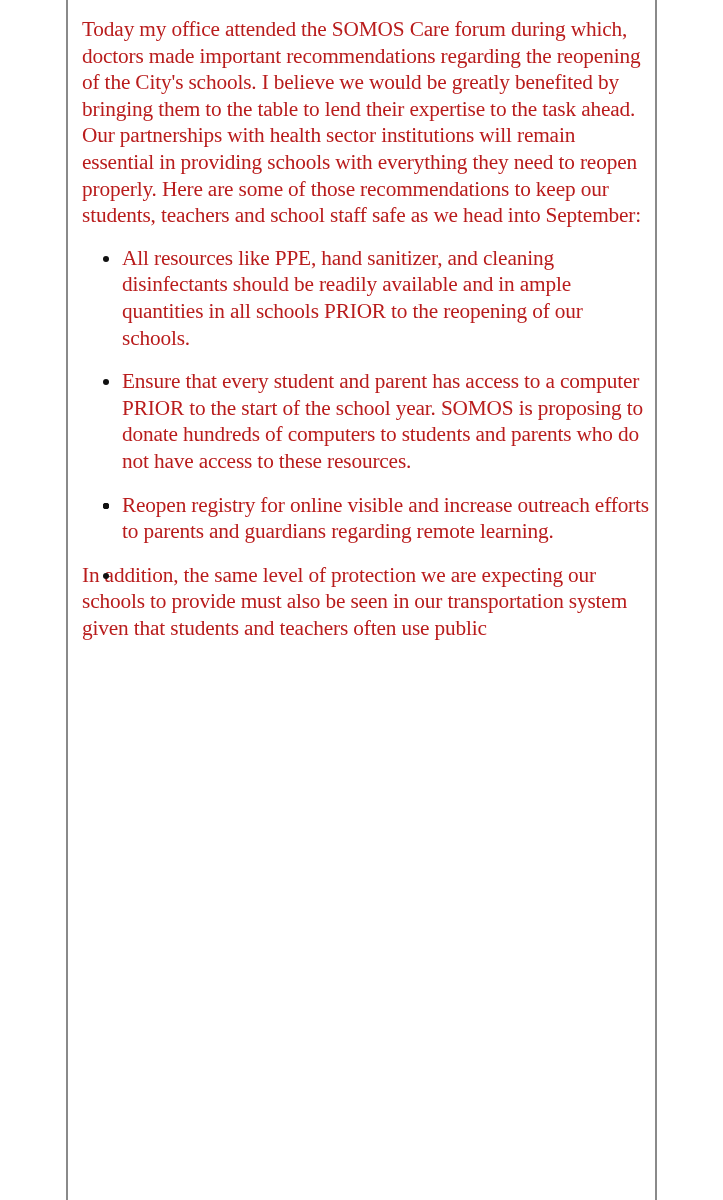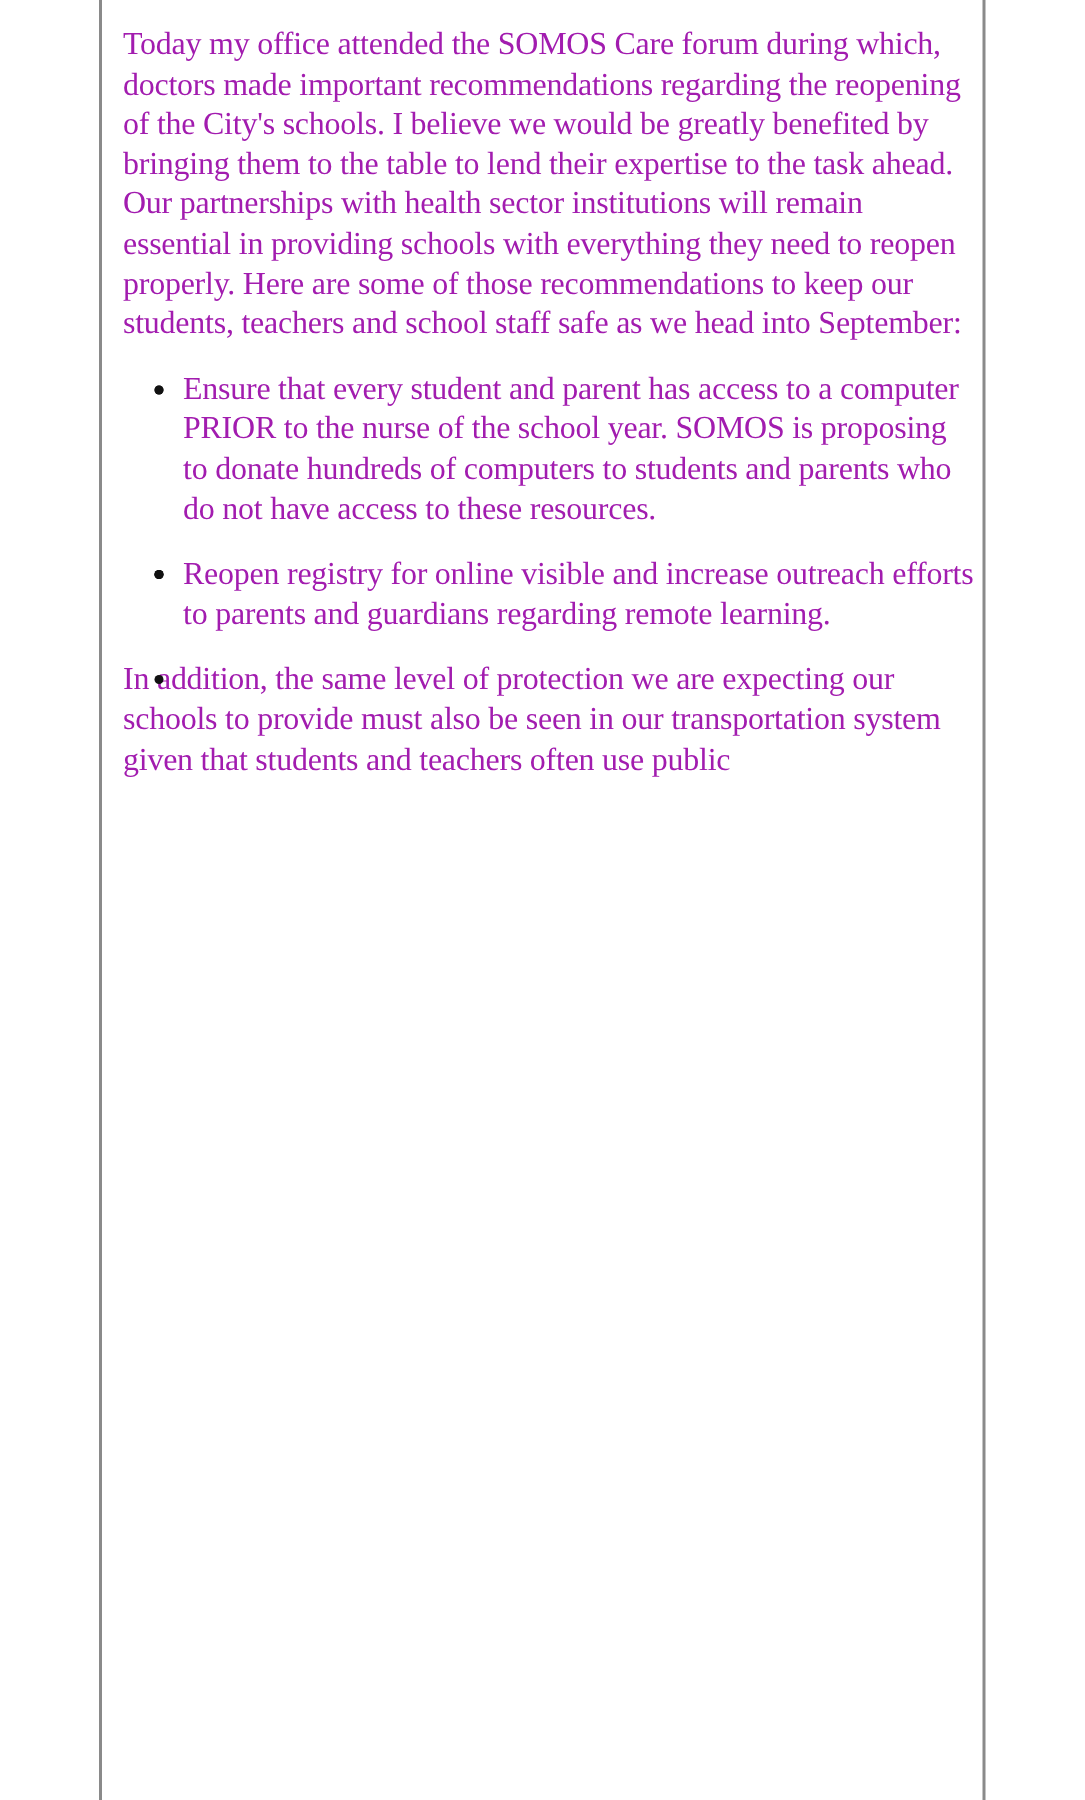--- a/index.html
+++ b/index.html
@@ -16,21 +16,21 @@
       background: #ffffff;
     }
     .doc-body {
       position: absolute;
       left: 82px;
       top: 16px;
       width: 570px;
       font-family: "Liberation Serif", serif;
       font-size: 21.3px;
       line-height: 26.6px;
-      color: #a21caf;
+      color: #b91c1c;
       letter-spacing: -0.15px;
     }
     .doc-body p { margin: 0; }
     .intro { margin-bottom: 16px !important; }
     ul.recs {
       list-style: none;
       margin: 0 0 16px 0;
       padding: 0;
     }
     ul.recs li {
@@ -51,22 +51,22 @@
   </style>
 </head>
 <body>
 
 <div class="doc-frame"></div>
 
 <div class="doc-body">
   <p class="intro">Today my office attended the SOMOS Care forum during which, doctors made important recommendations regarding the reopening of the City's schools. I believe we would be greatly benefited by bringing them to the table to lend their expertise to the task ahead. Our partnerships with health sector institutions will remain essential in providing schools with everything they need to reopen properly. Here are some of those recommendations to keep our students, teachers and school staff safe as we head into September:</p>
 
   <ul class="recs">
-    <li><span class="bullet"></span></li>
-    <li><span class="bullet"></span><span>Ensure that every student and parent has access to a computer PRIOR to the nurse of the school year. SOMOS is proposing to donate hundreds of computers to students and parents who do not have access to these resources.</span></li>
+    <li><span class="bullet"></span><span>All resources like PPE, hand sanitizer, and cleaning disinfectants should be readily available and in ample quantities in all schools PRIOR to the reopening of our schools.</span></li>
+    <li><span class="bullet"></span><span>Ensure that every student and parent has access to a computer PRIOR to the start of the school year. SOMOS is proposing to donate hundreds of computers to students and parents who do not have access to these resources.</span></li>
     <li><span class="bullet"></span></li>
     <li><span class="bullet"></span></li>
     <li><span class="bullet"></span><span>Reopen registry for online visible and increase outreach efforts to parents and guardians regarding remote learning.</span></li>
     <li><span class="bullet"></span></li>
   </ul>
 
   <p class="closing">In addition, the same level of protection we are expecting our schools to provide must also be seen in our transportation system given that students and teachers often use public</p>
 </div>
 
 </body></html>

